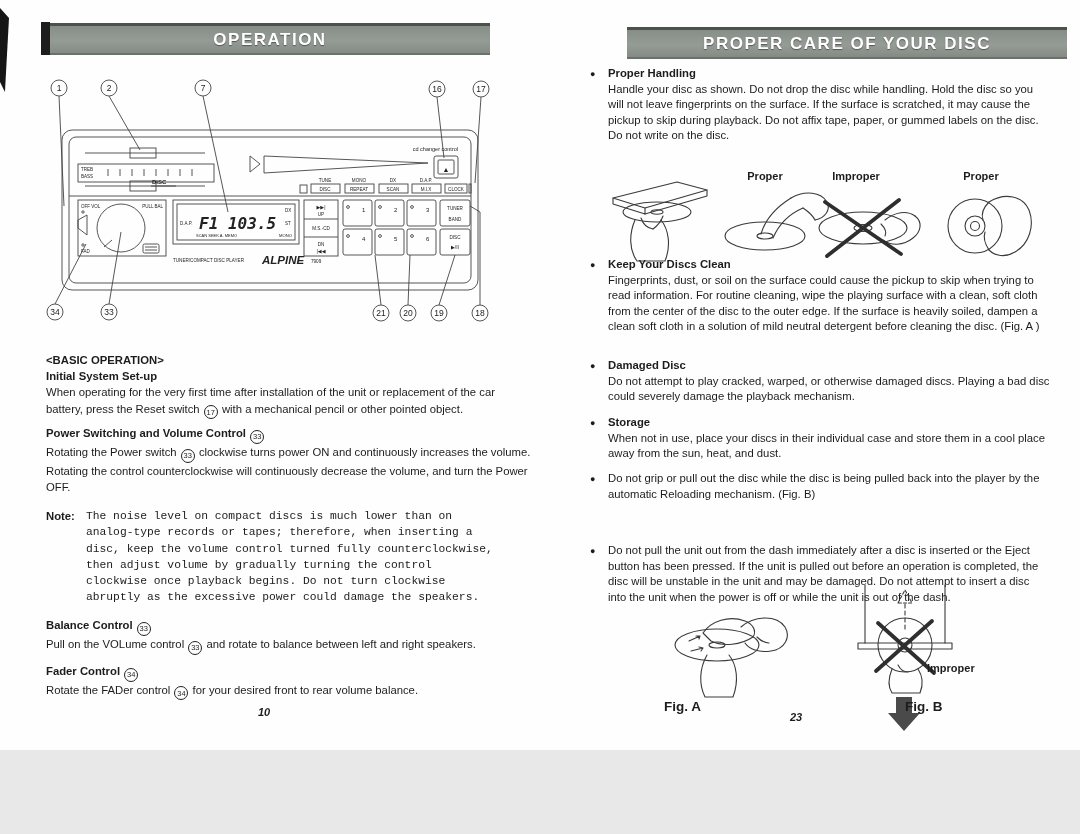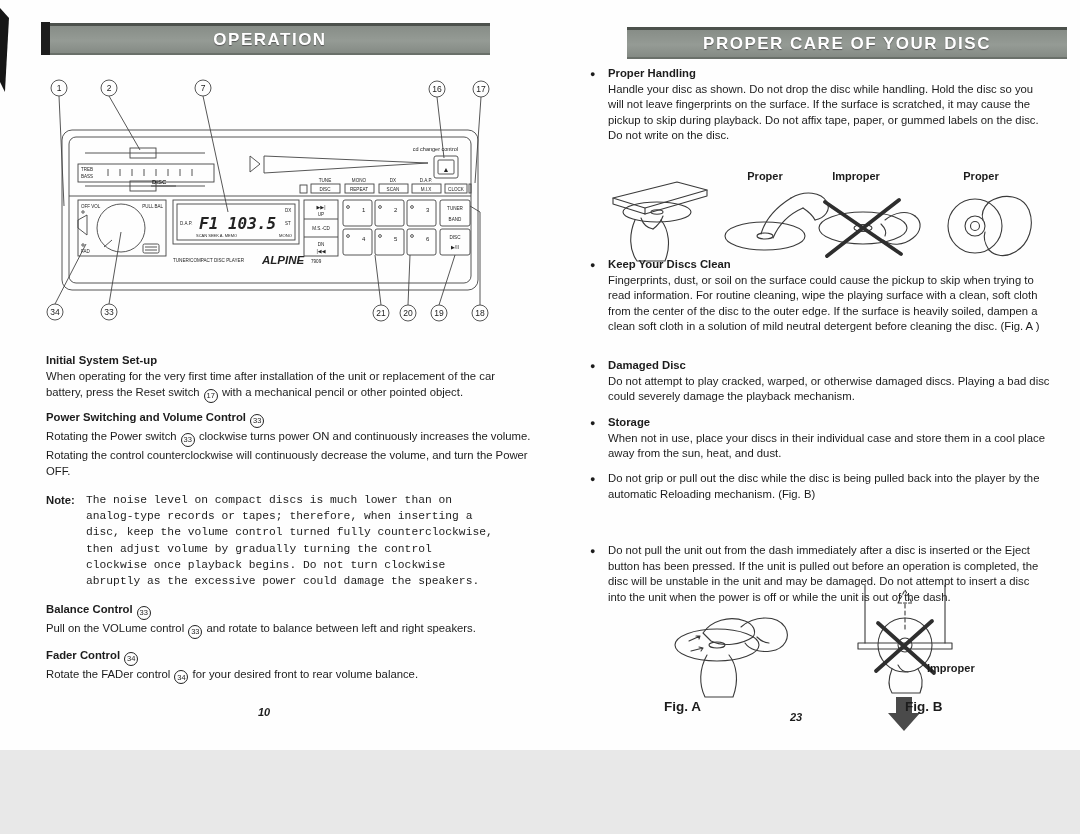--- a/index.html
+++ b/index.html
@@ -273,20 +273,21 @@
       </g>
       <g>
         <rect class="ln" x="412" y="157" width="30" height="26" rx="2"></rect>
         <text x="427" y="167" font-size="4.6" text-anchor="middle">DISC</text>
         <text x="427" y="177" font-size="5" text-anchor="middle">▶/II</text>
       </g>
     </g>
   </svg>
 
   <div class="lp-text">
+    <div class="bold">&lt;BASIC OPERATION&gt;</div>
     <div class="bold">Initial System Set-up</div>
     <p class="para"><span>When operating for the very first time after installation of the unit or replacement of the car battery, press the Reset switch </span><span class="ref">17</span><span> with a mechanical pencil or other pointed object.</span></p>
 
     <div class="bold mt6"><span>Power Switching and Volume Control </span><span class="ref">33</span></div>
     <p class="para"><span>Rotating the Power switch </span><span class="ref">33</span><span> clockwise turns power ON and continuously increases the volume. Rotating the control counterclockwise will continuously decrease the volume, and turn the Power OFF.</span></p>
 
     <div class="note-row">
       <div class="note-label">Note:</div>
       <div class="note-body">The noise level on compact discs is much lower than on analog-type records or tapes; therefore, when inserting a disc, keep the volume control turned fully counterclockwise, then adjust volume by gradually turning the control clockwise once playback begins. Do not turn clockwise abruptly as the excessive power could damage the speakers.</div>
     </div>

